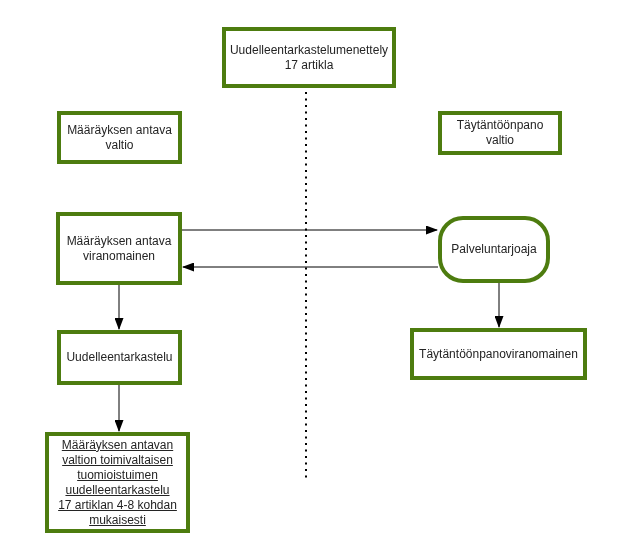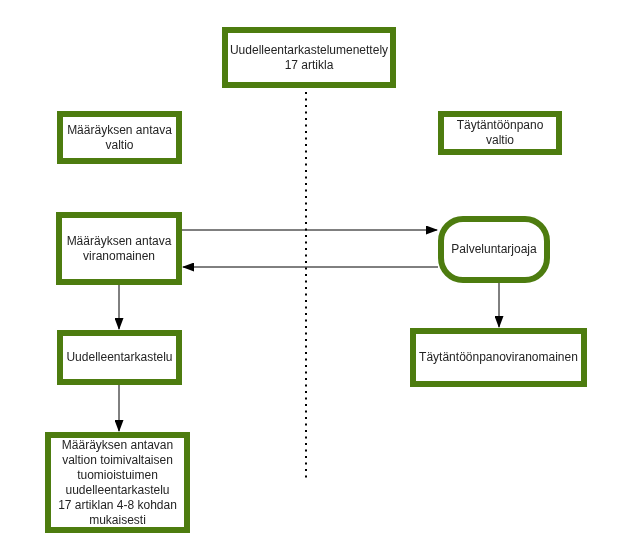--- a/index.html
+++ b/index.html
@@ -18,42 +18,42 @@
   .connectors {
     position: absolute;
     left: 0;
     top: 0;
     width: 635px;
     height: 559px;
   }
   .node {
     position: absolute;
     box-sizing: border-box;
-    border: 6px solid #4d7c0f;
+    border: 4px solid #4d7c0f;
     background: #ffffff;
     display: flex;
     align-items: center;
     justify-content: center;
     text-align: center;
     font-size: 12px;
     line-height: 15px;
     color: #242424;
     padding: 2px 3px;
   }
   .node .label {
     white-space: pre-line;
   }
   #node-procedure          { left: 222px; top: 27px;  width: 174px; height: 61px; }
   #node-issuing-state      { left: 57px;  top: 111px; width: 125px; height: 53px; }
   #node-enforcing-state    { left: 438px; top: 111px; width: 124px; height: 44px; }
   #node-issuing-authority  { left: 56px;  top: 212px; width: 126px; height: 73px; }
   #node-service-provider   { left: 438px; top: 216px; width: 112px; height: 67px; border-radius: 25px; }
   #node-review             { left: 57px;  top: 330px; width: 125px; height: 55px; }
-  #node-enforcing-authority{ left: 410px; top: 328px; width: 177px; height: 59px; }
-  #node-court-review       { left: 45px;  top: 432px; width: 145px; height: 101px; }
+  #node-enforcing-authority{ left: 410px; top: 328px; width: 177px; height: 52px; }
+  #node-court-review       { left: 45px;  top: 432px; width: 145px; height: 101px; text-decoration: underline; }
 </style>
 </head>
 <body>
 
 <div class="canvas">
 
   <svg class="connectors" width="635" height="559" viewBox="0 0 635 559">
     <defs>
       <marker id="ah" markerUnits="userSpaceOnUse" markerWidth="12" markerHeight="9" refX="11" refY="4.5" orient="auto">
         <path d="M0,0 L12,4.5 L0,9 Z" fill="#000000"></path>

